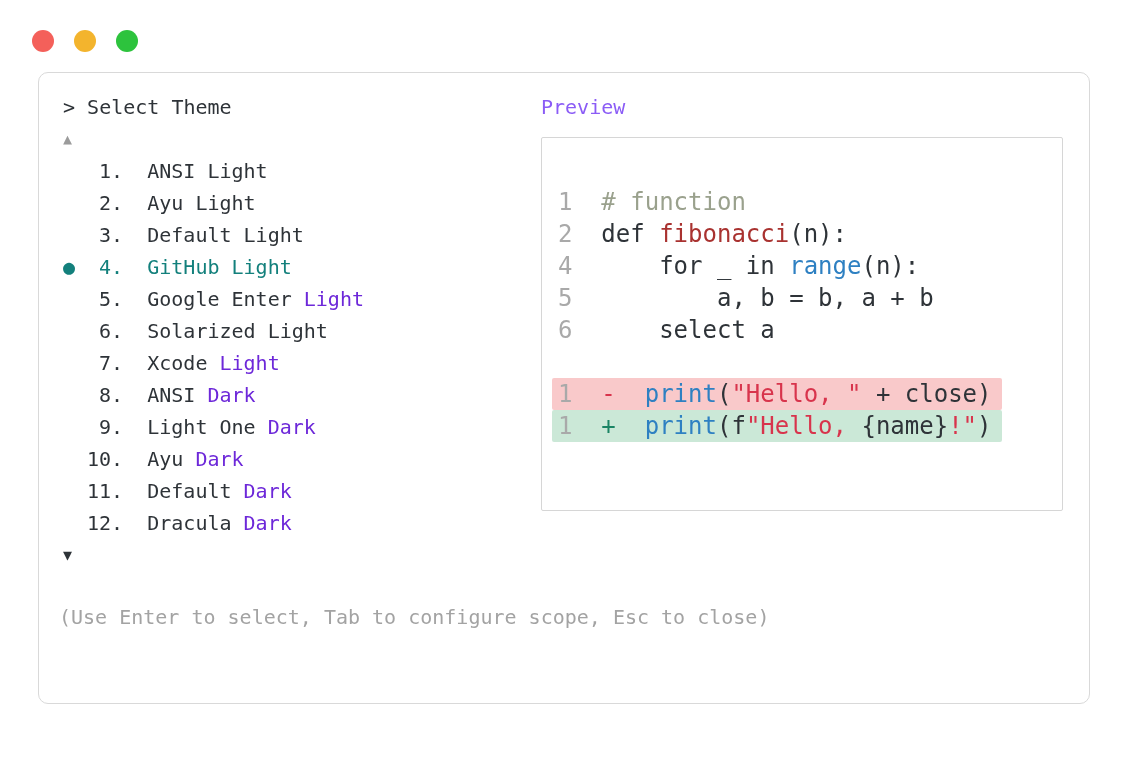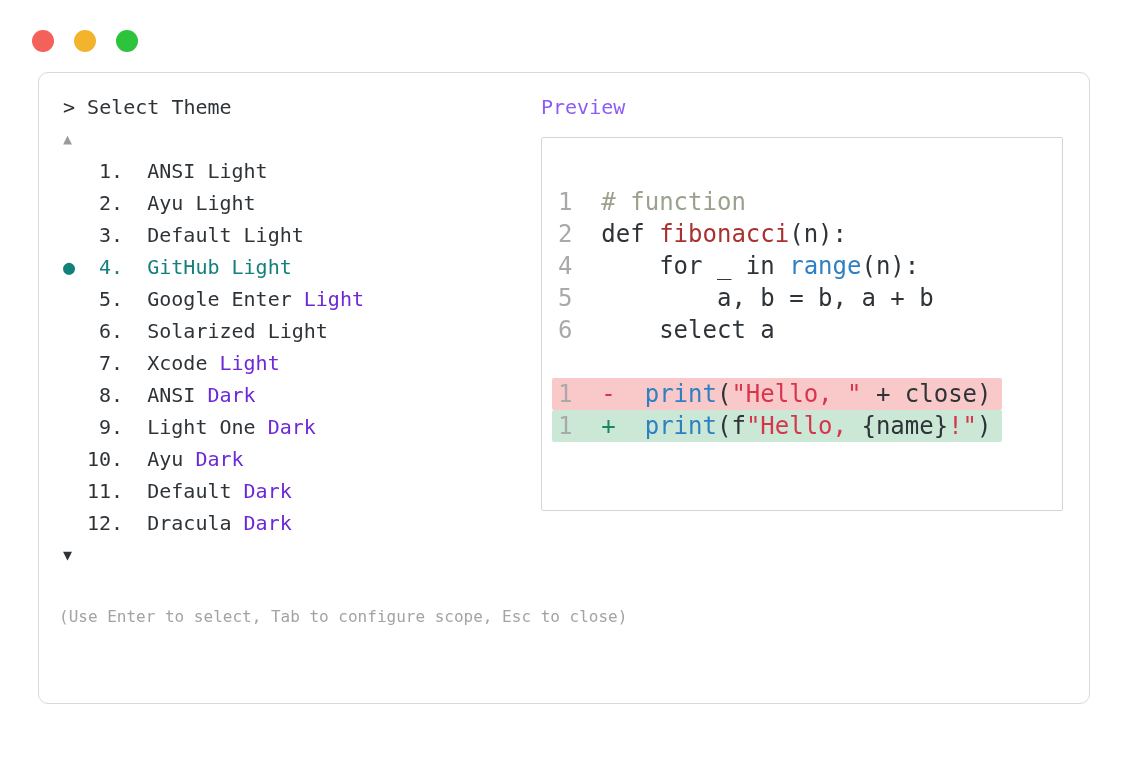--- a/index.html
+++ b/index.html
@@ -62,21 +62,21 @@
   .tok-fg { color: #2e3338; }
   .tok-comment { color: #9aa18d; }
   .tok-func { color: #a93230; }
   .tok-numlit { color: #14838a; }
   .tok-call { color: #2e80c2; }
   .tok-str { color: #d8344c; }
   .tok-added-sign { color: #1a8464; }
 
   .hint {
     margin-top: 30px; margin-left: -4px;
-    font-size: 16px; line-height: 32px;
+    font-size: 20px; line-height: 32px;
     color: #a3a3a3; white-space: pre;
   }
 </style>
 </head>
 <body>
 
 <div class="traffic">
   <div class="dot" style="background: rgb(244, 96, 90);"></div>
   <div class="dot" style="background: rgb(243, 180, 45);"></div>
   <div class="dot" style="background: rgb(45, 195, 61);"></div>

